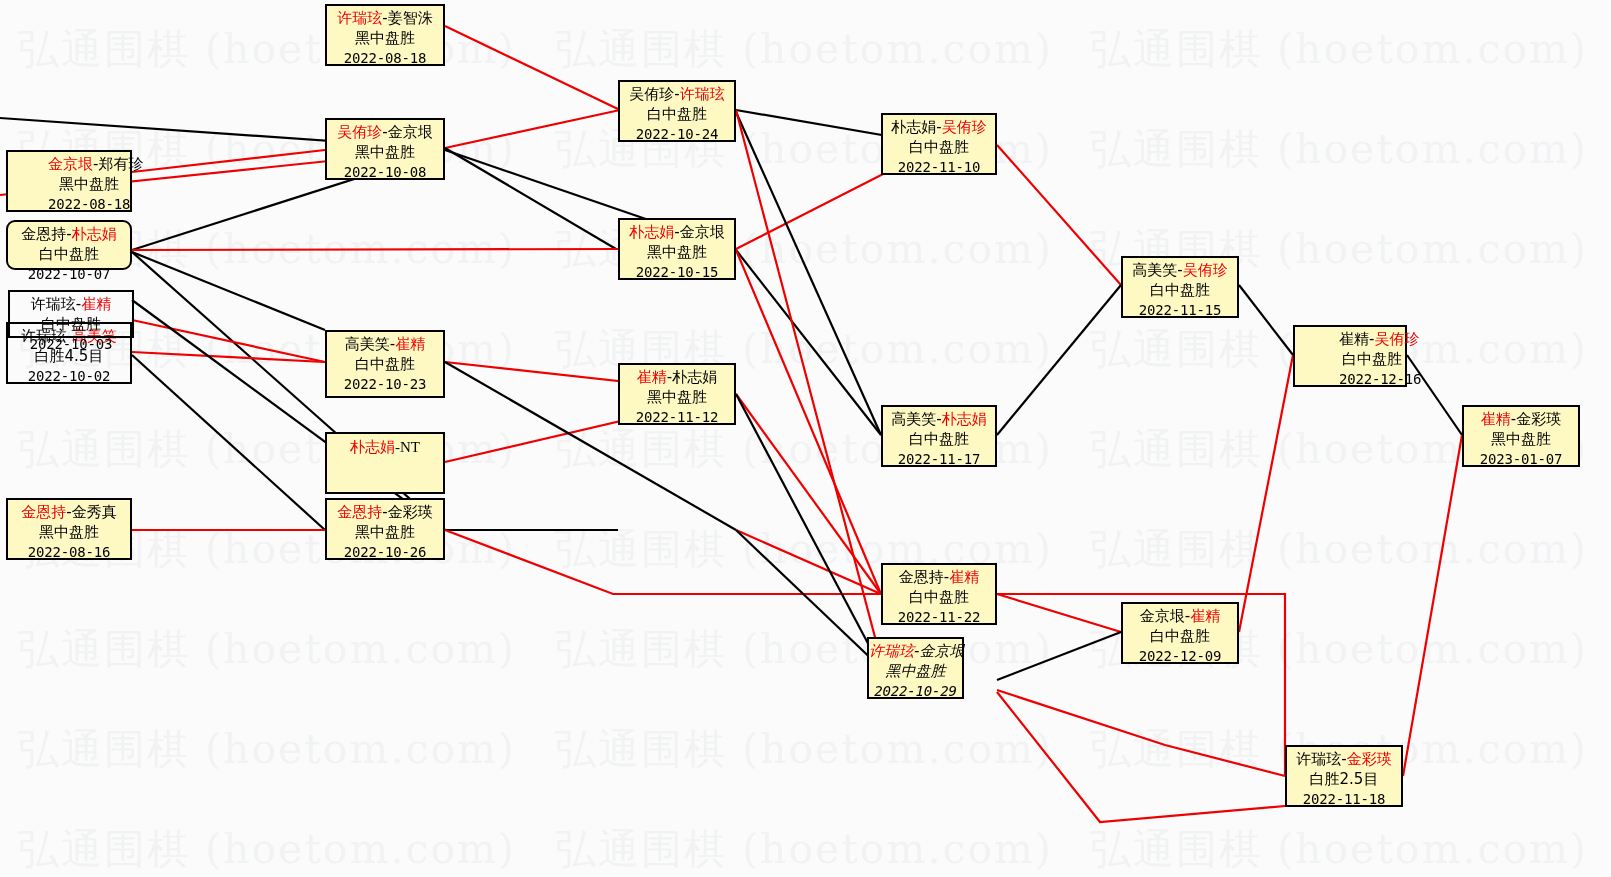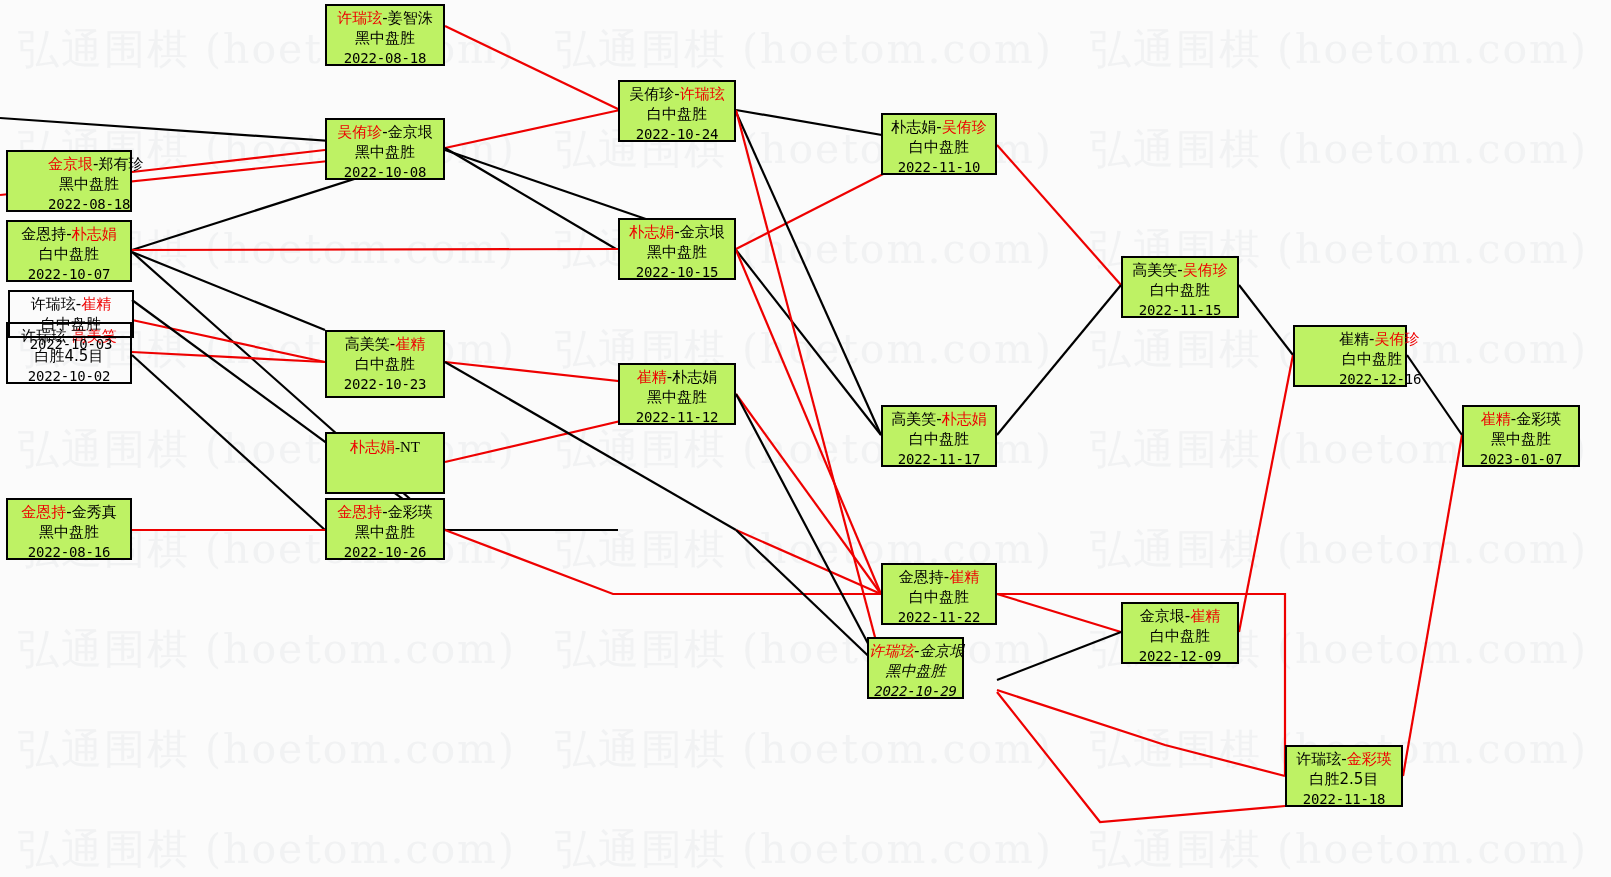--- a/index.html
+++ b/index.html
@@ -44,21 +44,21 @@
   #nodes {
     position: absolute;
     left: 0; top: 0;
     width: 1611px; height: 877px;
     z-index: 2;
   }
   .node {
     position: absolute;
     box-sizing: border-box;
     border: 2px solid #000;
-    background: #bef264;
+    background: #fef9c3;
     text-align: center;
     font-family: "DejaVu Sans", "Liberation Sans", sans-serif;
     line-height: 1.32;
     padding-top: 3px;
   }
   .node .ln {
     display: block;
     font-size: 15px;
     color: #000;
     white-space: nowrap;
@@ -165,21 +165,21 @@
       <div class="node" style="left: 325px; top: 118px; width: 120px; height: 62px;">
         <span class="ln players"><span class="red">吴侑珍</span><span class="blk">-</span><span class="blk">金京垠</span></span>
         <span class="ln result">黑中盘胜</span>
         <span class="ln date">2022-10-08</span>
       </div>
       <div class="node" style="left: 6px; top: 150px; width: 126px; height: 62px; padding-left: 40px;">
         <span class="ln players"><span class="red">金京垠</span><span class="blk">-</span><span class="blk">郑有珍</span></span>
         <span class="ln result">黑中盘胜</span>
         <span class="ln date">2022-08-18</span>
       </div>
-      <div class="node" style="left: 6px; top: 220px; width: 126px; height: 62px;">
+      <div class="node" style="left: 6px; top: 220px; width: 126px; height: 50px; border-radius: 9px;">
         <span class="ln players"><span class="blk">金恩持</span><span class="blk">-</span><span class="red">朴志娟</span></span>
         <span class="ln result">白中盘胜</span>
         <span class="ln date">2022-10-07</span>
       </div>
       <div class="node overlap-a" style="left: 8px; top: 290px; width: 126px; height: 48px;">
         <span class="ln players"><span class="blk">许瑞玹</span><span class="blk">-</span><span class="red">崔精</span></span>
         <span class="ln result">白中盘胜</span>
         <span class="ln date">2022-10-03</span>
       </div>
       <div class="node overlap-b" style="left: 6px; top: 322px; width: 126px; height: 62px;">

